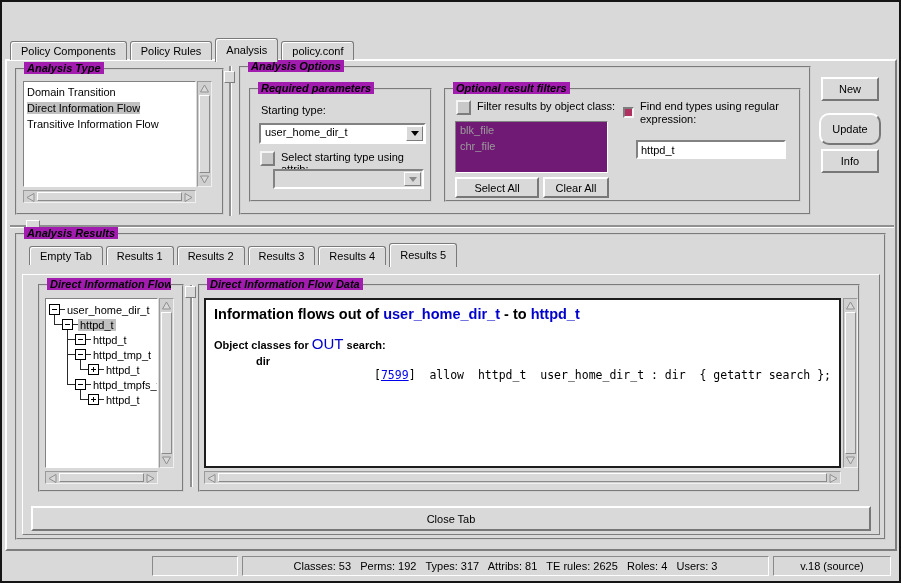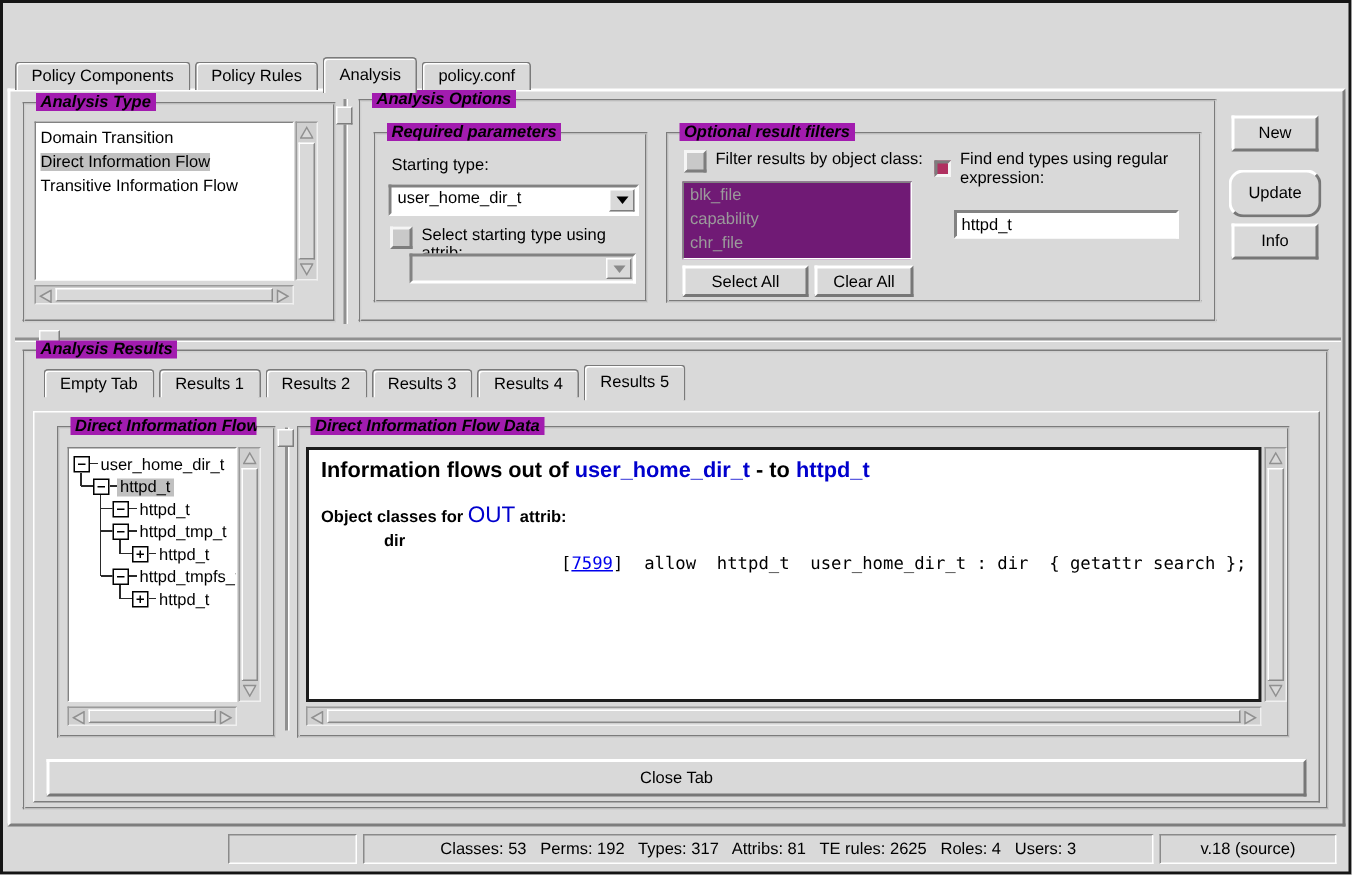--- a/index.html
+++ b/index.html
@@ -165,21 +165,20 @@
   </div>
 
   <div class="abs lf" style="left:442px;top:86px;width:357px;height:114px;">
     <span class="lf-title">Optional result filters</span>
     <div class="abs cbrow" style="left:10px;top:10px;">
       <span class="cb"></span>
       <span class="cblabel">Filter results by object class:</span>
     </div>
     <div class="abs sunken1" style="left:9px;top:31px;width:153px;height:52px;background:#701a75;overflow:hidden;">
       <div class="dis-item">blk_file</div>
-      <div class="dis-item">capability</div>
       <div class="dis-item">chr_file</div>
     </div>
     <div class="abs btn" style="left:9px;top:87px;width:84px;height:21px;">Select All</div>
     <div class="abs btn" style="left:97px;top:87px;width:66px;height:21px;">Clear All</div>
     <span class="abs cb checked" style="left:177px;top:17px;"></span>
     <div class="abs" style="left:194px;top:10px;width:160px;line-height:13px;">Find end types using regular expression:</div>
     <input class="abs entry" style="left: 190px; top: 50px; width: 150px; height: 19px;" value="httpd_t">
   </div>
 
   <div class="abs btn" style="left:819px;top:75px;width:58px;height:24px;">New</div>
@@ -300,21 +299,21 @@
     </div>
   </div>
 
   <div class="abs sash-v" style="left:188px;top:283px;width:2px;height:202px;"></div>
   <div class="abs sash-handle" style="left:183px;top:284px;width:11px;height:12px;"></div>
 
   <div class="abs lf" style="left:196px;top:282px;width:662px;height:208px;">
     <span class="lf-title">Direct Information Flow Data</span>
     <div class="abs datatext" style="left:4px;top:12px;width:637px;height:170px;">
       <div class="d-h1"><span>Information flows out of </span><span class="blue">user_home_dir_t</span><span> - to </span><span class="blue">httpd_t</span></div>
-      <div class="d-h2"><span>Object classes for </span><span class="big blue">OUT</span><span> attrib:</span></div>
+      <div class="d-h2"><span>Object classes for </span><span class="big blue">OUT</span><span> search:</span></div>
       <div class="d-obj">dir</div>
       <div class="d-rule"><span>[</span><span class="link">7599</span><span>]</span><span>  allow  httpd_t  user_home_dir_t : dir  { getattr search };</span></div>
     </div>
     <div class="abs vsb" style="left:643px;top:12px;height:170px;">
       <span class="sb-arr">
           <svg width="9" height="9">
             <polygon points="4.5,1 8.5,8 0.5,8" fill="#d9d9d9" stroke="#909090"></polygon>
           </svg>
         </span>
       <div class="sb-thumb"></div>

